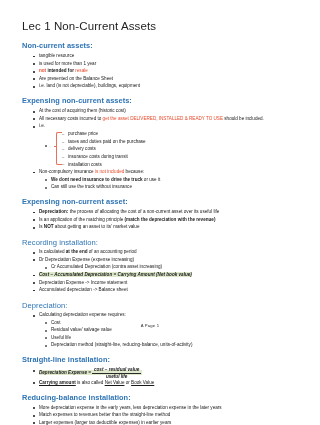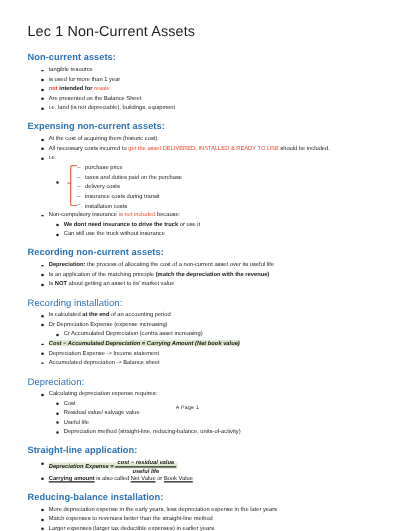--- a/index.html
+++ b/index.html
@@ -198,21 +198,21 @@
       <li class="l3">installation costs</li>
     </ul>
   </div>
 
   <ul>
     <li class="l1"><span>Non-compulsory insurance </span><span class="red">is not included</span><span> because:</span></li>
     <li class="l2"><span class="bold">We dont need insurance to drive the truck</span><span> or use it</span></li>
     <li class="l2">Can still use the truck without insurance</li>
   </ul>
 
-  <div class="heading">Recording non-current assets:</div>
+  <div class="heading">Expensing non-current asset:</div>
   <ul>
     <li class="l1"><span class="bold">Depreciation:</span><span> the process of allocating the cost of a non-current asset over its useful life</span></li>
     <li class="l1"><span>Is an application of the matching principle </span><span class="bold">(match the depreciation with the revenue)</span></li>
     <li class="l1"><span>Is </span><span class="bold">NOT</span><span> about getting an asset to its' market value</span></li>
   </ul>
 
   <div class="heading light">Recording installation:</div>
   <ul>
     <li class="l1"><span>Is calculated </span><span class="bold">at the end</span><span> of an accounting period</span></li>
     <li class="l1">Dr Depreciation Expense (expense increasing)</li>
@@ -224,21 +224,21 @@
 
   <div class="heading light">Depreciation:</div>
   <ul>
     <li class="l1">Calculating depreciation expense requires:</li>
     <li class="l2">Cost</li>
     <li class="l2">Residual value/ salvage value</li>
     <li class="l2">Useful life</li>
     <li class="l2">Depreciation method (straight-line, reducing-balance, units-of-activity)</li>
   </ul>
 
-  <div class="heading">Straight-line application:</div>
+  <div class="heading">Straight-line installation:</div>
   <ul>
     <li class="l1 formula-li"><span class="ital bold hl-green"><span>Depreciation Expense =</span><span class="frac-line"><span class="frac-num">cost − residual value</span><span class="frac-den">useful life</span></span></span></li>
     <li class="l1"><span class="u bold">Carrying amount</span><span> is also called </span><span class="u">Net Value</span><span> or </span><span class="u">Book Value</span></li>
   </ul>
 
   <div class="heading">Reducing-balance installation:</div>
   <ul>
     <li class="l1">More depreciation expense in the early years, less depreciation expense in the later years</li>
     <li class="l1">Match expenses to revenues better than the straight-line method</li>
     <li class="l1">Larger expenses (larger tax deductible expenses) in earlier years</li>

